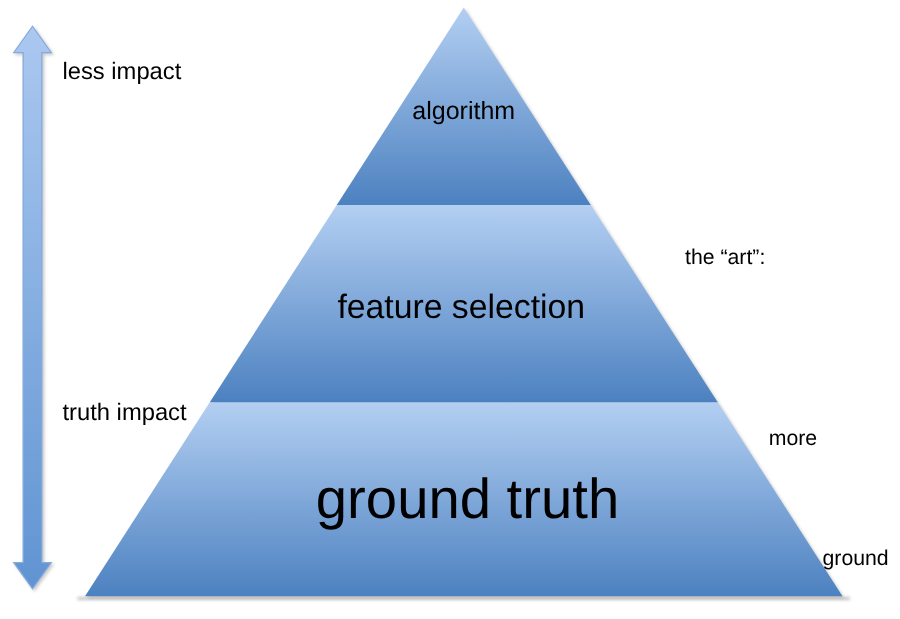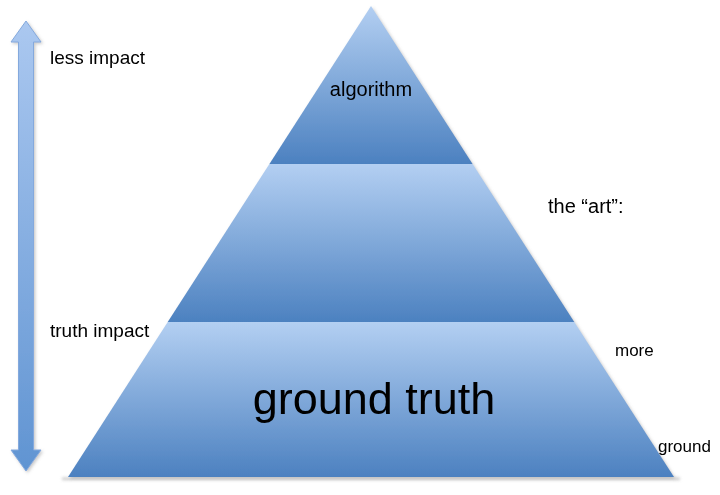--- a/index.html
+++ b/index.html
@@ -14,21 +14,21 @@
   }
   .stage svg { position: absolute; left: 0; top: 0; }
   .txt { position: absolute; white-space: nowrap; color: #000; }
   .axis-label { left: 50px; font-size: 19px; }
   .axis-label.top { top: 47px; }
   .axis-label.bottom { top: 320px; }
   .tier-label { transform: translateX(-50%); text-align: left; }
   .tier-label.l1 { left: 371px; top: 78px;  font-size: 20px; }
   .tier-label.l2 { left: 369px; top: 230px; font-size: 27px; }
   .tier-label.l3 { left: 374px; top: 373px; font-size: 45px; }
-  .note { left: 548px; top: 194px; font-size: 20px; line-height: 24px; }
+  .note { left: 548px; top: 194px; font-size: 17px; line-height: 24px; }
   .side-label { font-size: 17px; }
   .side-label.data    { left: 615px; top: 341px; }
   .side-label.reality { left: 658px; top: 437px; }
 </style>
 </head>
 <body>
 
 <div class="stage">
 
   <svg width="720" height="495" viewBox="0 0 720 495">
@@ -58,20 +58,21 @@
       <polygon points="371,6 472.6,164 269.4,164" fill="url(#tierGrad)"></polygon>
       <polygon points="269.4,164 472.6,164 574.3,322 167.7,322" fill="url(#tierGrad)"></polygon>
       <polygon points="167.7,322 574.3,322 674,477 68,477" fill="url(#tierGrad)"></polygon>
     </g>
   </svg>
 
   <div class="txt axis-label top">less impact</div>
   <div class="txt axis-label bottom">truth impact</div>
 
   <div class="txt tier-label l1">algorithm</div>
+  <div class="txt tier-label l2">feature selection</div>
   <div class="txt tier-label l3">ground truth</div>
 
   <div class="txt note">
     <div>the “art”:</div>
   </div>
   <div class="txt side-label data">more</div>
   <div class="txt side-label reality">ground</div>
 
 </div>
 

